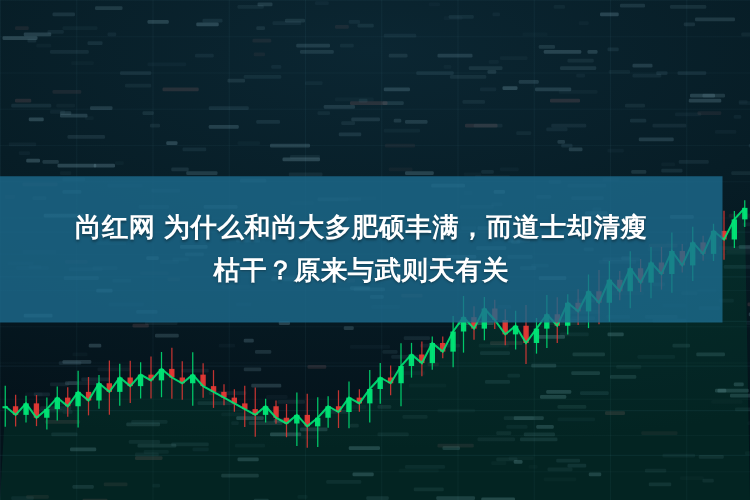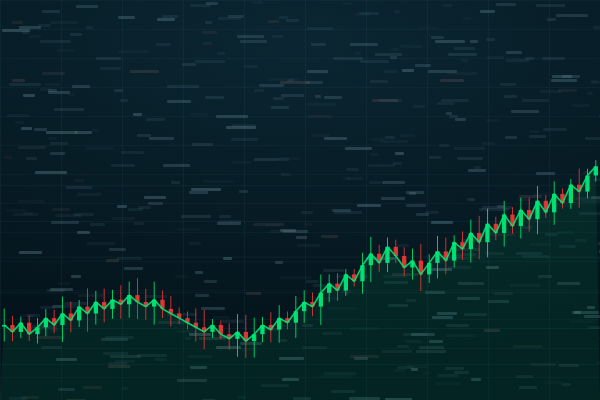--- a/index.html
+++ b/index.html
@@ -673,14 +673,18 @@
         <line x1="579.2" y1="18.6" x2="579.2" y2="57.7" stroke="#e53935" stroke-width="1" opacity="0.85"></line>
         <rect x="577.0" y="34.7" width="4.3" height="6.9" fill="#e53935" opacity="0.95"></rect>
         <line x1="587.5" y1="18.8" x2="587.5" y2="48.3" stroke="#00e676" stroke-width="1" opacity="0.85"></line>
         <rect x="585.3" y="25.5" width="4.3" height="16.1" fill="#00e676" opacity="0.95"></rect>
         <line x1="595.8" y1="10.2" x2="595.8" y2="31.6" stroke="#00e676" stroke-width="1" opacity="0.85"></line>
         <rect x="593.7" y="16.3" width="4.3" height="9.2" fill="#00e676" opacity="0.95"></rect>
         <polyline points="4.2,175.0 12.5,181.9 20.8,172.7 29.2,184.2 37.5,177.3 45.8,168.1 54.2,175.0 62.5,163.5 70.8,170.4 79.2,156.6 87.5,163.5 95.8,152.0 104.2,158.9 112.5,149.7 120.8,154.3 129.2,145.1 137.5,152.0 145.8,156.6 154.2,149.7 162.5,158.9 170.8,163.5 179.2,168.1 187.5,172.7 195.8,177.3 204.2,181.9 212.5,175.0 220.8,184.2 229.2,188.8 237.5,181.9 245.8,191.1 254.2,184.2 262.5,175.0 270.8,179.6 279.2,168.1 287.5,172.7 295.8,161.2 304.2,152.0 312.5,156.6 320.8,142.8 329.2,133.6 337.5,140.5 345.8,124.4 354.2,131.3 362.5,115.2 370.8,103.7 379.2,112.9 387.5,96.8 395.8,106.0 404.2,117.5 412.5,110.6 420.8,124.4 429.2,112.9 437.5,101.4 445.8,110.6 454.2,92.2 462.5,99.1 470.8,83.0 479.2,92.2 487.5,73.8 495.8,83.0 504.2,64.6 512.5,76.1 520.8,60.0 529.2,69.2 537.5,50.8 545.8,62.3 554.2,43.9 562.5,53.1 570.8,34.7 579.2,41.6 587.5,25.5 595.8,16.3 " fill="none" stroke="#00e676" stroke-width="1.6" opacity="0.9"></polyline>
       </svg>
   </div>
 
+  <div class="title-band">
+    <div class="title-line first">尚红网  为什么和尚大多肥硕丰满，而道士却清瘦</div>
+    <div class="title-line second">枯干？原来与武则天有关</div>
+  </div>
 
 </div>
 
 </body></html>

